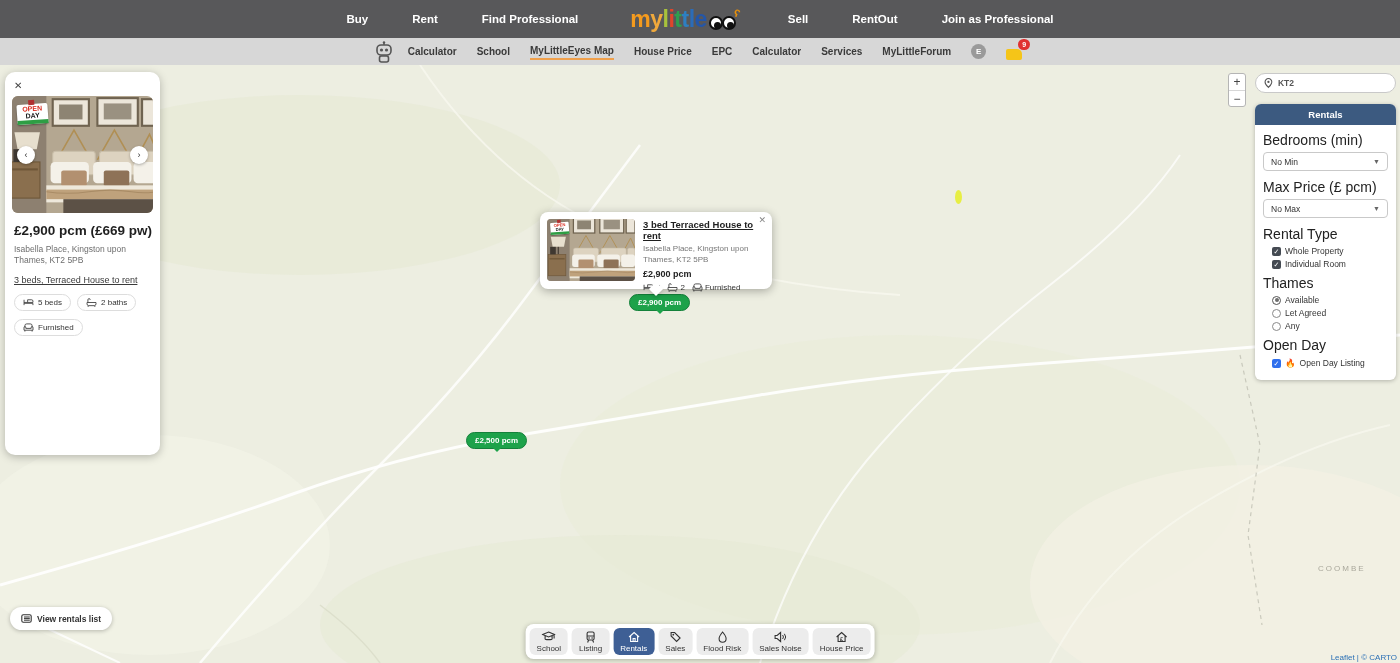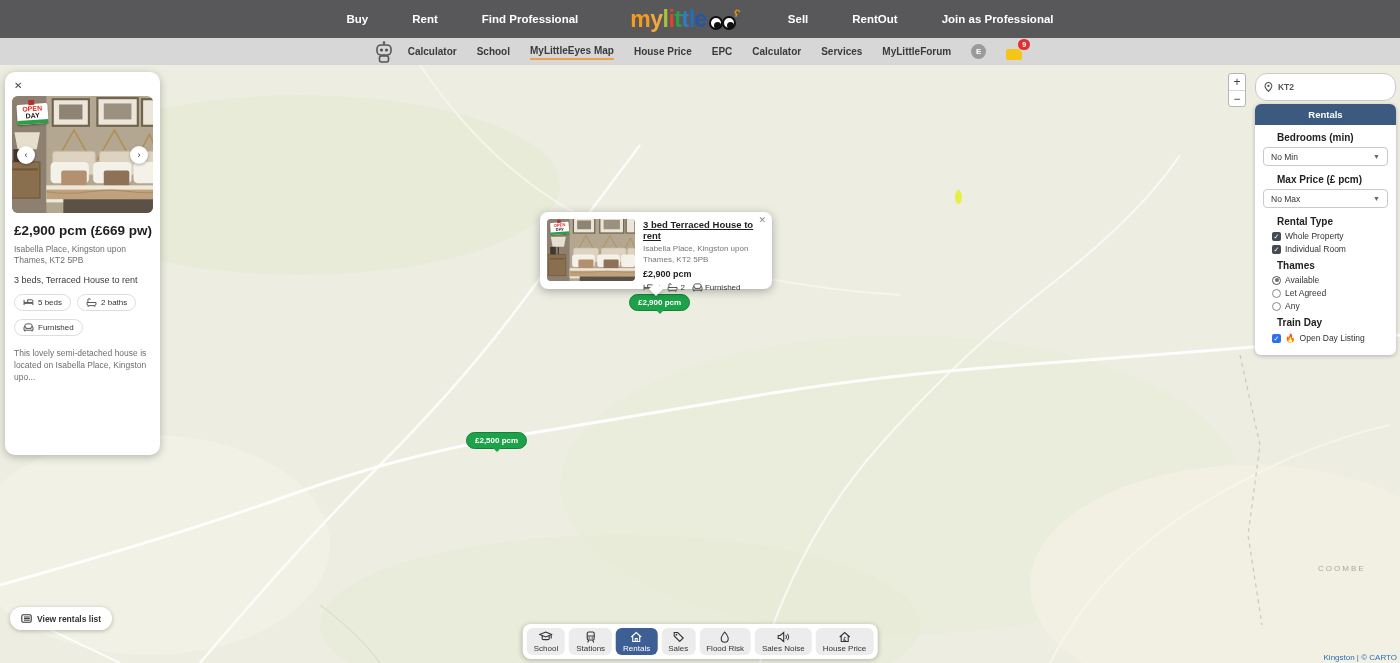--- a/index.html
+++ b/index.html
@@ -39,30 +39,30 @@
     background:#e6ef1e; opacity:.8; filter:blur(.4px); }
 
   
   .zoomctl { position:absolute; left:1228px; top:8px; width:18px; border:1px solid #b5b5b5; border-radius:3px;
     background:#fff; overflow:hidden; z-index:20; }
   .zoomctl .zbtn { height:16px; display:flex; align-items:center; justify-content:center; font-size:12px;
     color:#444; cursor:pointer; }
   .zoomctl .zbtn + .zbtn { border-top:1px solid #d7d7d7; }
 
   
-  .searchbox { position:absolute; left:1255px; top:8px; width:141px; height:28px; background:#fff;
+  .searchbox { position:absolute; left:1255px; top:8px; width:141px; height:20px; background:#fff;
     border:1px solid #c9c9c9; border-radius:12px; display:flex; align-items:center; padding:0 8px; gap:5px; z-index:20; }
   .searchbox input { border:none; outline:none; width:100%; font-size:8.5px; font-weight:bold; color:#555;
     font-family:"Liberation Sans", sans-serif; background:transparent; }
   .filters { position:absolute; left:1255px; top:39px; width:141px; background:#fff; border-radius:6px;
     box-shadow:0 1px 4px rgba(0,0,0,.25); z-index:20; padding-bottom:9px; }
   .filters-header { height:21px; background:#3c5a80; border-radius:6px 6px 0 0; color:#fff; font-size:9.5px;
     font-weight:bold; display:flex; align-items:center; justify-content:center; cursor:pointer; }
   .fbody { padding:7px 8px 0 8px; }
-  .flabel { font-size:10px; font-weight:bold; color:#222; margin-bottom:4px;margin-left:14px; }
+  .flabel { font-size:14px; font-weight:normal; color:#222; margin-bottom:4px; }
   .fselect { height:19px; border:1px solid #c9c9c9; border-radius:4px; background:#fff; display:flex;
     align-items:center; justify-content:space-between; padding:0 7px; font-size:8.5px; color:#333;
     margin-bottom:8px; cursor:pointer; }
   .chev { font-size:7px; color:#666; }
   .checkrow, .radiorow { display:flex; align-items:center; gap:4px; font-size:8.5px; color:#333; margin-bottom:3px; cursor:pointer;padding-left:9px; }
   .cb { width:9px; height:9px; border-radius:2px; background:#444a52; color:#fff; font-size:7px; line-height:9px;
     text-align:center; flex:0 0 auto; }
   .cb.blue { background:#2f6fed; }
   .rad { width:9px; height:9px; border-radius:50%; border:1px solid #8a8a8a; background:#fff; flex:0 0 auto; position:relative; }
   .rad.sel { border-color:#555; }
@@ -80,21 +80,21 @@
   .openday .od1 { color:#d82c20; font-size:7px; font-weight:bold; line-height:7px; }
   .openday .od2 { color:#1a1a1a; font-size:7px; font-weight:bold; line-height:7px; }
   .openday .od3 { height:4px; background:#2e9e44; margin-top:1px; }
   .carousel-btn { position:absolute; top:50%; transform:translateY(-50%); width:18px; height:18px; background:#fff;
     border-radius:50%; box-shadow:0 1px 3px rgba(0,0,0,.3); display:flex; align-items:center; justify-content:center;
     font-size:9px; color:#333; cursor:pointer; }
   .carousel-btn.prev { left:5px; }
   .carousel-btn.next { right:5px; }
   .card-price { font-size:13.5px; font-weight:bold; color:#1f1f1f; margin:10px 0 6px 2px; }
   .card-addr { font-size:8.5px; color:#6e6e6e; line-height:1.35; margin:0 0 8px 2px; }
-  .card-summary { font-size:9px; color:#3a3a3a; margin:0 0 9px 2px; }
+  .card-summary { font-size:9px; color:#3a3a3a; margin:0 0 9px 2px;text-decoration:underline; }
   .pillrow { display:flex; gap:6px; margin:0 0 8px 2px; flex-wrap:wrap; }
   .pill { display:flex; align-items:center; gap:4px; border:1px solid #ddd; border-radius:11px; padding:3px 8px;
     font-size:8px; color:#333; background:#fff; }
   .card-desc { font-size:8.5px; color:#6e6e6e; line-height:1.4; margin:12px 0 0 2px; }
 
   
   .popup { position:absolute; left:540px; top:147px; width:232px; height:77px; background:#fff; border-radius:8px;
     box-shadow:0 2px 10px rgba(0,0,0,.3); z-index:15; display:flex; padding:7px; gap:8px; }
   .popup::after { content:""; position:absolute; left:50%; bottom:-5px; width:10px; height:10px; background:#fff;
     transform:translateX(-50%) rotate(45deg); box-shadow:2px 2px 4px rgba(0,0,0,.12); }
@@ -292,21 +292,21 @@
           <span>Available</span>
         </div>
         <div class="radiorow">
           <span class="rad"></span>
           <span>Let Agreed</span>
         </div>
         <div class="radiorow">
           <span class="rad"></span>
           <span>Any</span>
         </div>
-        <div class="flabel fsection">Train Day</div>
+        <div class="flabel fsection">Open Day</div>
         <div class="checkrow" style="margin-top:5px;">
           <span class="cb blue">✓</span>
           <span>🔥</span>
           <span>Open Day Listing</span>
         </div>
       </div>
     </div>
 
     <div class="propcard" style="pointer-events:auto;">
       <div class="card-close">✕</div>
@@ -340,21 +340,20 @@
         </span>
       </div>
       <div class="pillrow">
         <span class="pill">
           <svg width="11" height="9" viewBox="0 0 12 10">
               <path d="M2 5 V3 a2 2 0 0 1 2 -2 h4 a2 2 0 0 1 2 2 v2 M1 5 a1 1 0 0 1 2 0 v1 h6 V5 a1 1 0 0 1 2 0 v3 H1 Z M2 8 V9.5 M10 8 V9.5" fill="none" stroke="#444" stroke-width="1"></path>
             </svg>
           <span>Furnished</span>
         </span>
       </div>
-      <div class="card-desc">This lovely semi-detached house is located on Isabella Place, Kingston upo...</div>
     </div>
 
     <div class="popup" style="pointer-events:auto;">
       <div class="popup-close">✕</div>
       <div class="popup-img">
         <svg width="88" height="62" viewBox="0 0 140 110" preserveAspectRatio="xMidYMid slice">
             <use href="#bedroom"></use>
           </svg>
         <div class="openday">
           <div class="od1">OPEN</div>
@@ -401,21 +400,21 @@
       <span class="tlabel">School</span>
     </div>
     <div class="tbtn">
       <svg width="12" height="12" viewBox="0 0 12 12">
           <rect x="2.5" y="1" width="7" height="8" rx="1.5" fill="none" stroke="currentColor" stroke-width="1.1"></rect>
           <line x1="2.5" y1="5" x2="9.5" y2="5" stroke="currentColor" stroke-width="1.1"></line>
           <circle cx="4.5" cy="7" r=".8" fill="currentColor"></circle>
           <circle cx="7.5" cy="7" r=".8" fill="currentColor"></circle>
           <path d="M4 9 L3 11.5 M8 9 L9 11.5" stroke="currentColor" stroke-width="1.1"></path>
         </svg>
-      <span class="tlabel">Stations</span>
+      <span class="tlabel">Listing</span>
     </div>
     <div class="tbtn active">
       <svg width="13" height="12" viewBox="0 0 13 12">
           <path d="M1.5 6 L6.5 1.5 L11.5 6 M3 5 v5.5 h7 V5 M5.5 10.5 V7.5 h2 v3" fill="none" stroke="currentColor" stroke-width="1.1"></path>
         </svg>
       <span class="tlabel">Rentals</span>
     </div>
     <div class="tbtn">
       <svg width="12" height="12" viewBox="0 0 12 12">
           <path d="M1.5 5 L1.5 1.5 L5 1.5 L10.5 7 L7 10.5 Z" fill="none" stroke="currentColor" stroke-width="1.1"></path>
@@ -450,16 +449,16 @@
         <rect x=".8" y=".8" width="9.4" height="7.4" rx="1.5" fill="none" stroke="#333" stroke-width="1.1"></rect>
         <line x1="3" y1="3" x2="8.8" y2="3" stroke="#333" stroke-width="1"></line>
         <line x1="3" y1="4.6" x2="8.8" y2="4.6" stroke="#333" stroke-width="1"></line>
         <line x1="3" y1="6.2" x2="8.8" y2="6.2" stroke="#333" stroke-width="1"></line>
       </svg>
     <span>View rentals list</span>
   </div>
 
   <div class="attrib">
     <span class="ua-flag"><span class="b1"></span><span class="b2"></span></span>
-    <span>Kingston | © CARTO</span>
+    <span>Leaflet | © CARTO</span>
   </div>
 
 </div>
 
 </body></html>

